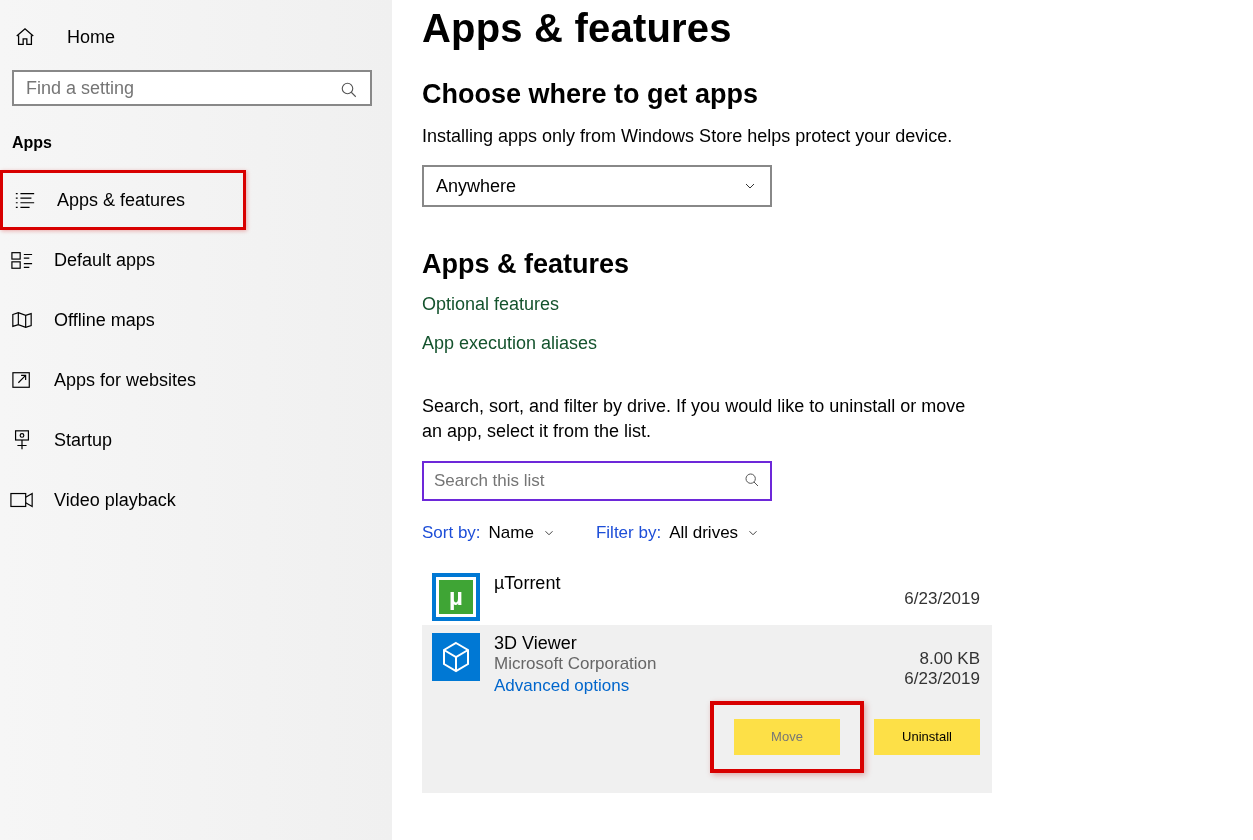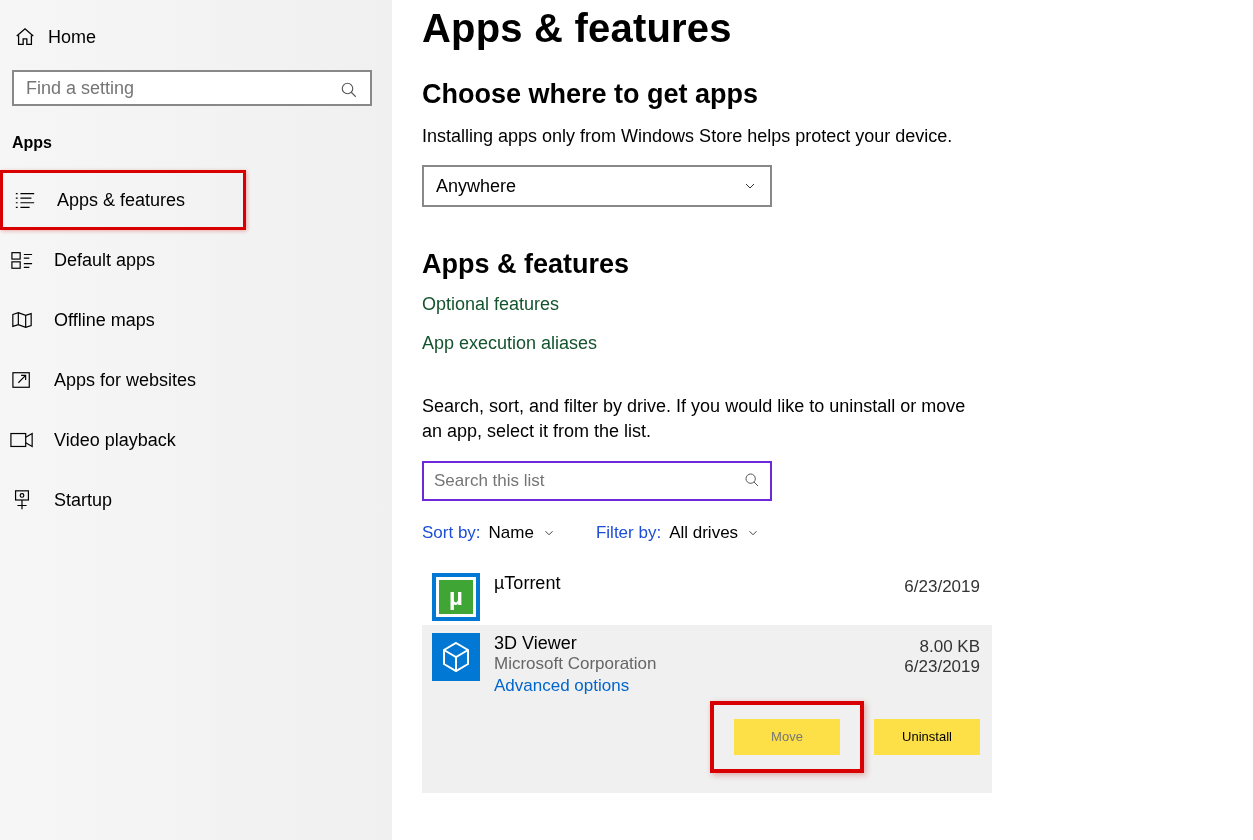--- a/index.html
+++ b/index.html
@@ -1,20 +1,20 @@
 <!DOCTYPE html>
 <html><head>
 <meta charset="utf-8">
 <style>
   * { box-sizing: border-box; margin: 0; padding: 0; font-family: "Segoe UI", Arial, sans-serif; }
   body { display: flex; width: 1253px; height: 840px; background: #fff; color: #000; }
 
   
   .sidebar { width: 392px; height: 100%; background: linear-gradient(to right, #f6f6f6, #f0f0f0); padding-top: 18px; }
-  .home { display:flex; align-items:center; gap:12px; padding: 8px 0 12px 14px; font-size:18px; }
+  .home { display:flex; align-items:center; gap:31px; padding: 8px 0 12px 14px; font-size:18px; }
   .search-wrap { padding: 10px 12px 20px 12px; }
   .search-box { position:relative; width: 360px; height:36px; border:2px solid #888; background:#fff; display:flex; align-items:center; padding:0 40px 0 12px; }
   .search-box input { border:none; outline:none; width:100%; font-size:18px; background:transparent; }
   .search-box .sicon { position:absolute; right:12px; top:9px; }
   .section-label { font-weight:600; font-size:16px; padding: 8px 0 18px 12px; }
   .nav-item { display:flex; align-items:center; gap:20px; padding: 12px 0 12px 10px; font-size:18px; cursor:pointer; height:60px; }
   .nav-item .nicon { width:24px; display:flex; justify-content:center; }
   .highlight-red { border:3px solid #d80000; box-shadow: 1px 1px 4px rgba(216,0,0,.3); width:246px; }
   .highlight-red-btn { border:4px solid #d80000; box-shadow: 2px 2px 6px rgba(180,0,0,.3); }
 
@@ -31,21 +31,21 @@
   .sorts { display:flex; gap:40px; font-size:17px; margin-bottom:22px; }
   .sortgrp { display:flex; align-items:center; gap:8px; }
   .sortgrp .lbl { color:#1d4ed8; }
   .chev { display:inline-block; }
 
   .app-row { display:flex; align-items:flex-start; padding:8px 10px; width:570px; position:relative; }
   .app-row.selected { background:#f0f0f0; }
   .app-icon { width:48px; height:48px; display:flex; align-items:center; justify-content:center; margin-right:14px; }
   .app-name { font-size:18px; }
   .app-pub { font-size:17px; color:#666; }
-  .app-right { position:absolute; right:12px; top:12px; text-align:right; font-size:17px; color:#333; }
+  .app-right { position:absolute; right:12px; top:24px; text-align:right; font-size:17px; color:#333; }
   .adv { color:#0066cc; font-size:17px; margin-top:2px; cursor:pointer; }
 
   .btnrow { position:absolute; right:12px; top:76px; display:flex; gap:10px; align-items:center; }
   .btn { width:106px; height:36px; background:#fde047; border:none; font-size:13px; cursor:pointer; display:flex; align-items:center; justify-content:center; }
   .btn.disabled { color:#777; }
   .btn-highlight-wrap { padding: 14px 20px; display:flex; align-items:center; justify-content:center; }
 
   
   svg { display:block; }
 </style>
@@ -112,37 +112,37 @@
       <svg width="22" height="20" viewBox="0 0 24 22" fill="none" stroke="#000" stroke-width="1.3">
           <rect x="2" y="3" width="18" height="16"></rect>
           <path d="M8 14 16 6M11 6h5v5"></path>
         </svg>
     </span>
     <span>Apps for websites</span>
   </div>
 
   <div class="nav-item">
     <span class="nicon">
-      <svg width="24" height="18" viewBox="0 0 26 18" fill="none" stroke="#000" stroke-width="1.3">
-          <rect x="1" y="2" width="16" height="14"></rect>
-          <path d="m17 6 7-4v14l-7-4"></path>
-        </svg>
-    </span>
-    <span>Video playback</span>
-  </div>
-
-  <div class="nav-item">
-    <span class="nicon">
       <svg width="22" height="22" viewBox="0 0 24 24" fill="none" stroke="#000" stroke-width="1.3">
           <rect x="5" y="2" width="14" height="10"></rect>
           <circle cx="12" cy="7" r="2"></circle>
           <path d="M12 12v10M7 18h10"></path>
         </svg>
     </span>
     <span>Startup</span>
+  </div>
+
+  <div class="nav-item">
+    <span class="nicon">
+      <svg width="24" height="18" viewBox="0 0 26 18" fill="none" stroke="#000" stroke-width="1.3">
+          <rect x="1" y="2" width="16" height="14"></rect>
+          <path d="m17 6 7-4v14l-7-4"></path>
+        </svg>
+    </span>
+    <span>Video playback</span>
   </div>
 </div>
 
 <div class="main">
   <h1 class="page-title">Apps &amp; features</h1>
 
   <h2 class="sub">Choose where to get apps</h2>
   <p class="txt">Installing apps only from Windows Store helps protect your device.</p>
 
   <div class="select">

